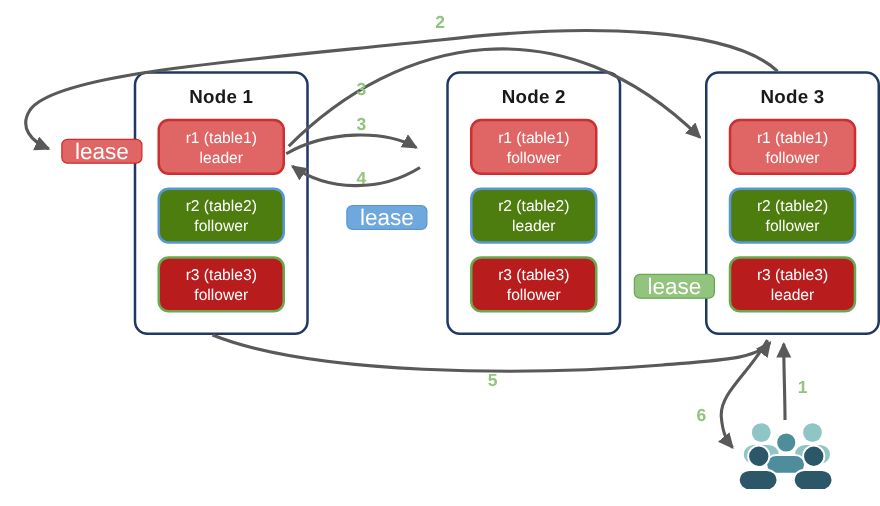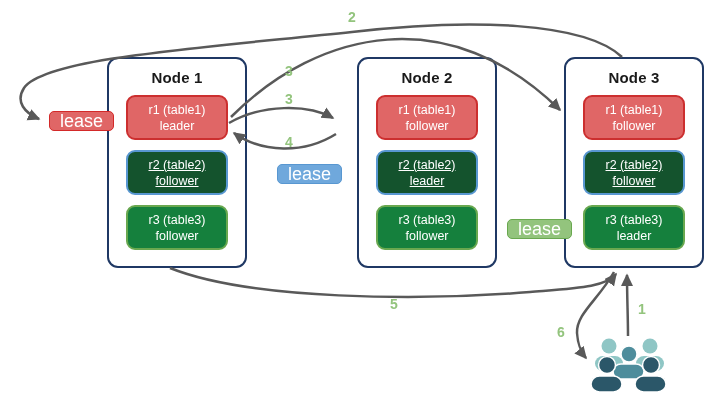--- a/index.html
+++ b/index.html
@@ -47,22 +47,22 @@
     flex-direction: column;
     align-items: center;
     justify-content: center;
     color: #ffffff;
     font-size: 12.5px;
     line-height: 16px;
     box-sizing: border-box;
     text-align: center;
   }
   .replica.red   { background: #e06666; border: 2px solid #cc2f2f; }
-  .replica.blue  { background: #14532d; border: 2px solid #5897d1; text-decoration: underline; }
-  .replica.green { background: #15803d; border: 2px solid #69a84f; }
+  .replica.blue  { background: #4d7c0f; border: 2px solid #5897d1; }
+  .replica.green { background: #b91c1c; border: 2px solid #69a84f; }
   
   .lease {
     position: absolute;
     height: 20px;
     padding: 0 10px;
     border-radius: 5px;
     color: #ffffff;
     font-size: 18px;
     line-height: 19px;
     z-index: 4;

